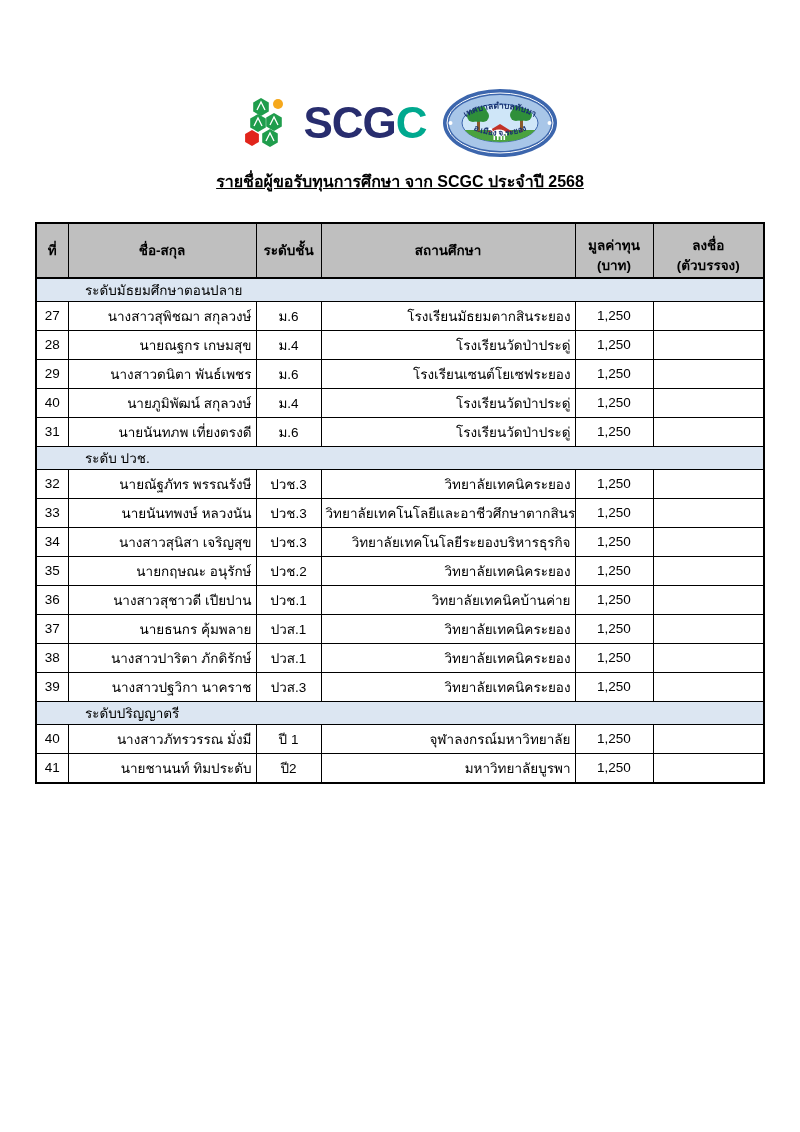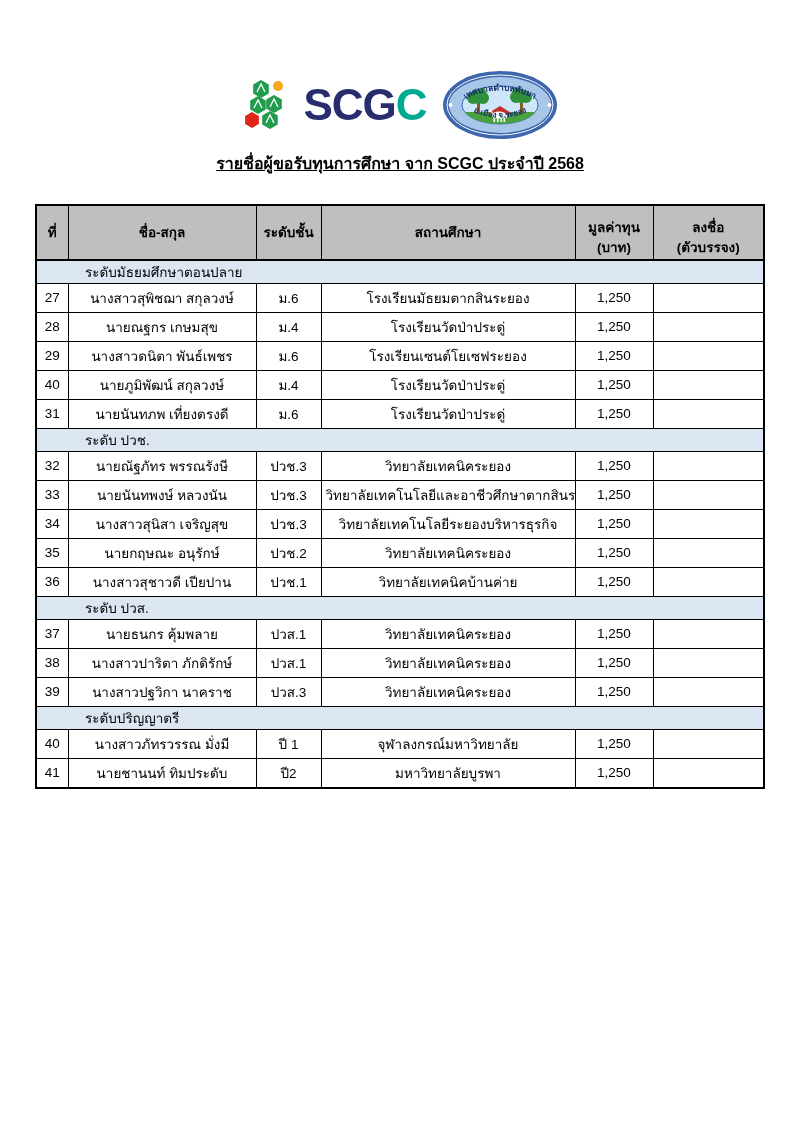--- a/index.html
+++ b/index.html
@@ -3,21 +3,21 @@
 <meta charset="utf-8">
 <style>
   html,body{margin:0;padding:0;}
   body{
     width:800px;height:1132px;background:#ffffff;color:#000;
     font-family:"Liberation Sans","DejaVu Sans",sans-serif;
     position:relative;overflow:hidden;
   }
   .logo-row{
     display:flex;justify-content:center;align-items:center;
-    gap:14px;padding-top:70px;height:70px;
+    gap:14px;padding-top:88px;height:70px;
   }
   .scgc-mark{display:flex;align-items:center;gap:8px;}
   .scgc-word{font-weight:bold;font-size:44px;letter-spacing:-1px;line-height:1;}
   .scgc-word .navy{color:var(--navy,#282d6e);}
   .scgc-word .teal{color:var(--teal,#00a98f);}
   .titles{text-align:center;font-weight:bold;font-size:16px;margin-top:8px;}
   .titles .t-line{line-height:31px;text-decoration:underline;}
   table.sch{
     border-collapse:collapse;table-layout:fixed;
     width:728px;margin:25px auto 0;border:2px solid #000;
@@ -30,21 +30,21 @@
   table.sch thead th{
     background:var(--header-bg,#bfbfbf);font-weight:bold;height:50px;
     border-bottom:2px solid #000;text-align:center;padding:0 2px;
   }
   .hdr-two{line-height:1.5;margin-top:12px;}
   tr.section-row td{
     background:var(--section-bg,#dce6f2);height:22px;text-align:left;padding-left:48px;
   }
   tr.data-row td{height:28px;}
   td.cell-no,td.cell-grade,td.cell-amount{text-align:center;}
-  td.cell-name,td.cell-school{text-align:center;}
+  td.cell-name,td.cell-school{text-align:right;}
 </style>
 </head>
 <body>
 
 <div class="logo-row">
   <div class="scgc-mark">
     <svg width="54" height="52" viewBox="0 0 54 52">
 
       <g fill="#1f9d4c">
         <polygon points="20,1 27.8,5.5 27.8,14.5 20,19 12.2,14.5 12.2,5.5"></polygon>
@@ -231,23 +231,20 @@
         <td class="cell-sign"></td>
       </tr>
       <tr class="data-row">
         <td class="cell-no">36</td>
         <td class="cell-name">นางสาวสุชาวดี เปียปาน</td>
         <td class="cell-grade">ปวช.1</td>
         <td class="cell-school">วิทยาลัยเทคนิคบ้านค่าย</td>
         <td class="cell-amount">1,250</td>
         <td class="cell-sign"></td>
       </tr>
-      <tr class="section-row">
-        <td colspan="6">ระดับ ปวส.</td>
-      </tr>
       <tr class="data-row">
         <td class="cell-no">37</td>
         <td class="cell-name">นายธนกร คุ้มพลาย</td>
         <td class="cell-grade">ปวส.1</td>
         <td class="cell-school">วิทยาลัยเทคนิคระยอง</td>
         <td class="cell-amount">1,250</td>
         <td class="cell-sign"></td>
       </tr>
       <tr class="data-row">
         <td class="cell-no">38</td>

